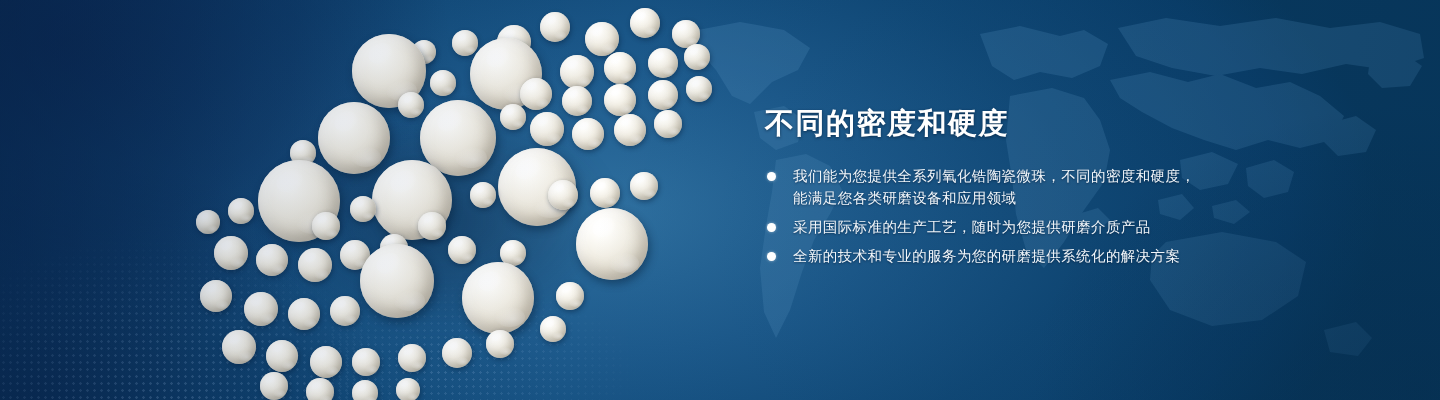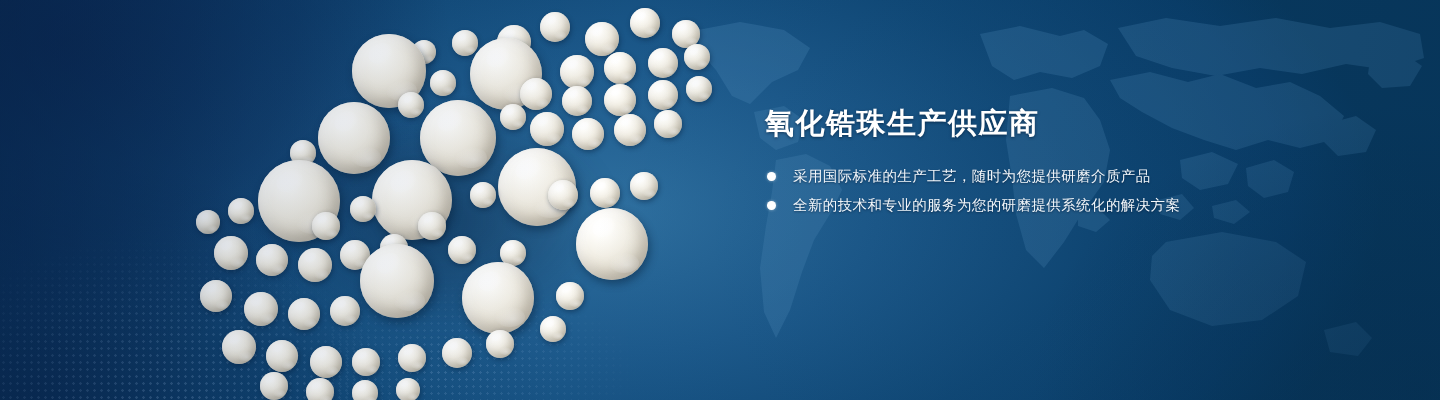--- a/index.html
+++ b/index.html
@@ -199,20 +199,21 @@
       <div class="bead sm" style="left: 260px; top: 372px; width: 28px; height: 28px;"></div>
       <div class="bead sm" style="left: 306px; top: 378px; width: 28px; height: 28px;"></div>
       <div class="bead sm" style="left: 352px; top: 380px; width: 26px; height: 26px;"></div>
       <div class="bead sm" style="left: 396px; top: 378px; width: 24px; height: 24px;"></div>
       <div class="bead sm" style="left: 540px; top: 316px; width: 26px; height: 26px;"></div>
     </div>
 
   <div class="bg-vignette"></div>
 
   <div id="textblock">
-    <h1 id="title">氧化锆珠生产供应商</h1>
+    <h1 id="title">不同的密度和硬度</h1>
     <ul class="bullets">
+        <li class="bullet"><span class="dot"></span><span>我们能为您提供全系列氧化锆陶瓷微珠，不同的密度和硬度，能满足您各类研磨设备和应用领域</span></li>
         <li class="bullet"><span class="dot"></span><span>采用国际标准的生产工艺，随时为您提供研磨介质产品</span></li>
         <li class="bullet"><span class="dot"></span><span>全新的技术和专业的服务为您的研磨提供系统化的解决方案</span></li>
       </ul>
   </div>
 
 </div>
 
 </body></html>

